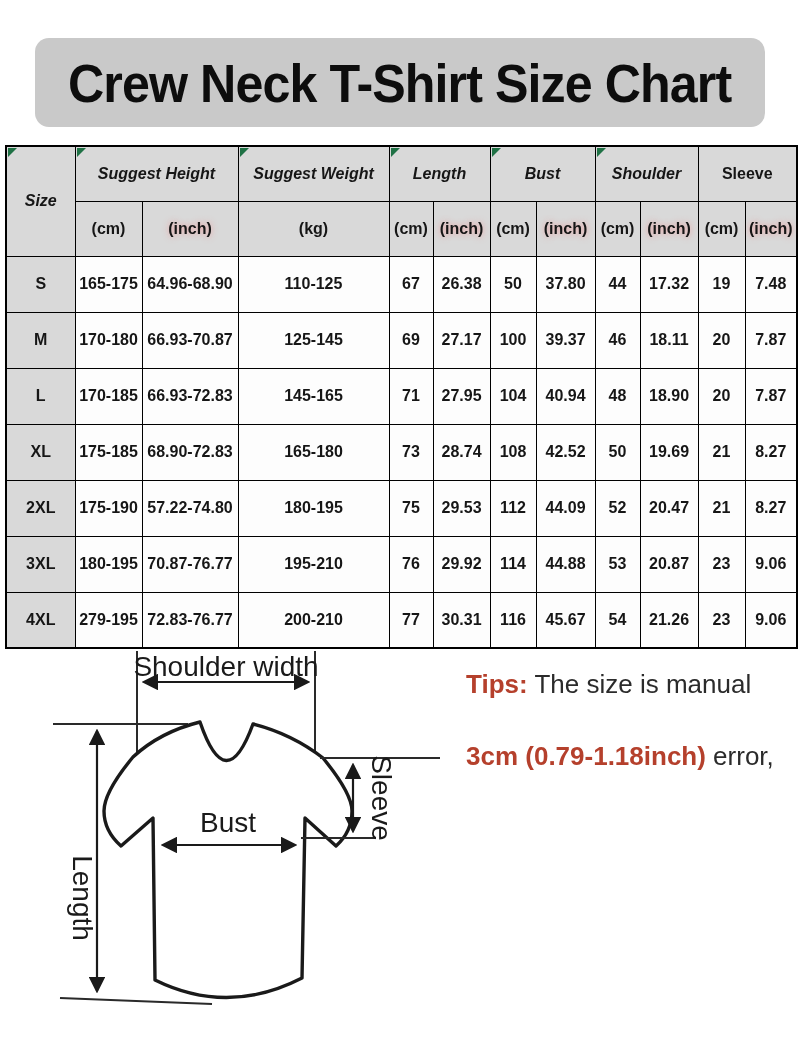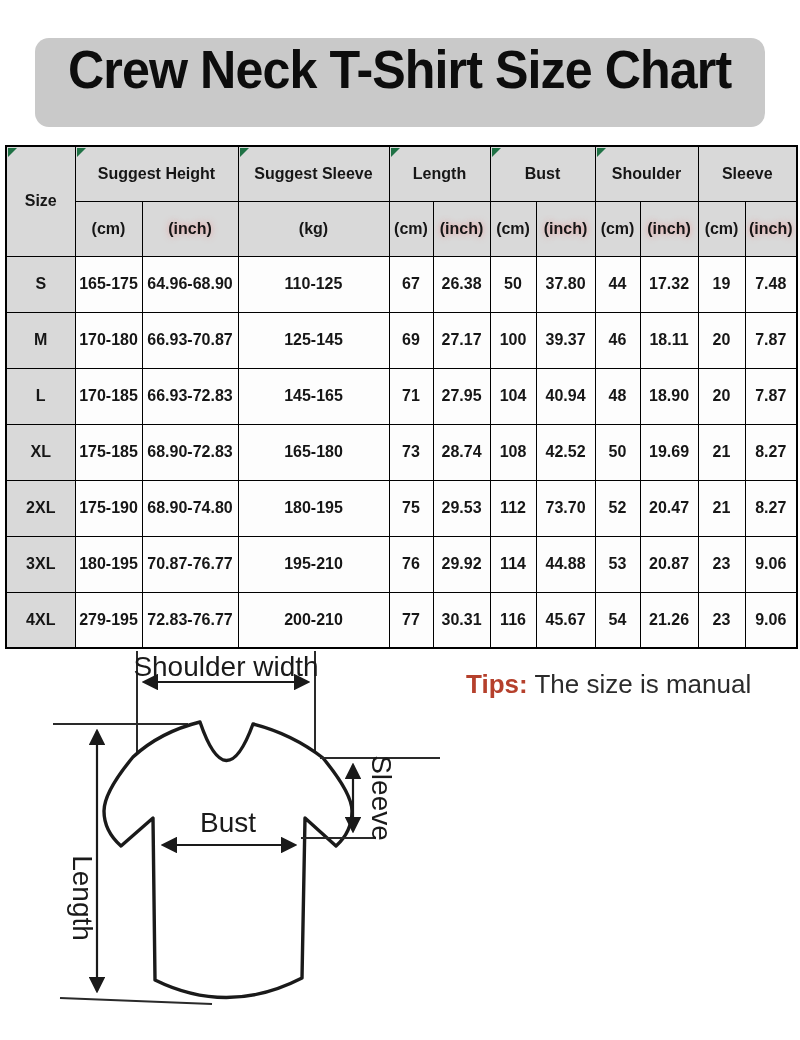--- a/index.html
+++ b/index.html
@@ -4,21 +4,21 @@
 <style>
   html,body{margin:0;padding:0;}
   body{
     width:800px;height:1040px;position:relative;background:#ffffff;
     font-family:"Liberation Sans",sans-serif;overflow:hidden;
   }
   
   .title-bar{
     position:absolute;left:35px;top:38px;width:730px;height:89px;
     background:#c9c9c9;border-radius:14px;
-    display:flex;justify-content:center;
+    display:flex;align-items:center;justify-content:center;
   }
   .title-text{
     font-weight:bold;font-size:54px;color:#0d0d0d;white-space:nowrap;
     transform:scaleX(.93);letter-spacing:-1px;
   }
   
   table.size-table{
     position:absolute;left:5px;top:145px;width:790px;
     border-collapse:collapse;table-layout:fixed;
     border:2px solid #000;
@@ -27,21 +27,21 @@
     border:1px solid #000;text-align:center;vertical-align:middle;
     padding:0;background:#fdfdfd;color:#161616;
     font-weight:bold;font-size:16px;
   }
   .size-table thead tr{height:55px;}
   .size-table tbody tr{height:56px;}
   .gray{background:#d9d9d9 !important;}
   .unit{font-size:15px;margin-top:28px;}
   .inch{color:#e03a2e;text-shadow:0 0 6px rgba(255,110,110,.55);}
   .size-col{font-size:17px;}
-  .tri{position:relative;}
+  .tri{position:relative;font-style:italic;}
   .tri::before{
     content:"";position:absolute;top:1px;left:1px;width:0;height:0;
     border-top:9px solid #1f7145;border-right:9px solid transparent;
   }
   
   svg.diagram{position:absolute;left:20px;top:648px;}
   .dim{stroke:#2a2a2a;stroke-width:2;fill:none;}
   .arrow{stroke:#1a1a1a;stroke-width:2.2;fill:none;}
   .shirt{fill:#ffffff;stroke:#1a1a1a;stroke-width:3.4;stroke-linejoin:round;}
   .dlabel{fill:#1a1a1a;font-family:"Liberation Sans",sans-serif;font-size:28px;}
@@ -72,21 +72,21 @@
       <col style="width:59px">
     <col style="width:45px">
       <col style="width:58px">
       <col style="width:47px">
       <col style="width:52px">
   </colgroup>
   <thead>
     <tr>
       <th rowspan="2" class="gray tri size-col">Size</th>
       <th colspan="2" class="gray tri">Suggest Height</th>
-      <th class="gray tri">Suggest Sleeve</th>
+      <th class="gray tri">Suggest Weight</th>
       <th colspan="2" class="gray tri">Length</th>
       <th colspan="2" class="gray tri">Bust</th>
       <th colspan="2" class="gray tri">Shoulder</th>
       <th colspan="2" class="gray">Sleeve</th>
     </tr>
     <tr>
       <th class="gray unit">(cm)</th>
       <th class="gray unit inch">(inch)</th>
       <th class="gray unit">(kg)</th>
       <th class="gray unit">(cm)</th>
@@ -152,26 +152,26 @@
       <td>108</td>
       <td>42.52</td>
       <td>50</td>
       <td>19.69</td>
       <td>21</td>
       <td>8.27</td>
     </tr>
     <tr>
       <td class="gray size-col">2XL</td>
       <td>175-190</td>
-      <td>68.90-74.80</td>
+      <td>57.22-74.80</td>
       <td>180-195</td>
       <td>75</td>
       <td>29.53</td>
       <td>112</td>
-      <td>73.70</td>
+      <td>44.09</td>
       <td>52</td>
       <td>20.47</td>
       <td>21</td>
       <td>8.27</td>
     </tr>
     <tr>
       <td class="gray size-col">3XL</td>
       <td>180-195</td>
       <td>70.87-76.77</td>
       <td>195-210</td>
@@ -241,13 +241,16 @@
   <line class="dim" x1="300" y1="110" x2="420" y2="110"></line>
   <line class="dim" x1="281" y1="190" x2="356" y2="190"></line>
   <line class="arrow" x1="333" y1="117" x2="333" y2="183" marker-start="url(#arr)" marker-end="url(#arr)"></line>
   <text class="dlabel" x="352" y="150" text-anchor="middle" transform="rotate(90 352 150)" font-size="27">Sleeve</text>
 </svg>
 
 <div class="tips">
   <div class="tip-line">
     <span></span><span class="tip-red">Tips:</span><span> The size is manual</span>
   </div>
+  <div class="tip-line">
+    <span></span><span class="tip-red">3cm (0.79-1.18inch)</span><span> error,</span>
+  </div>
 </div>
 
 </body></html>

